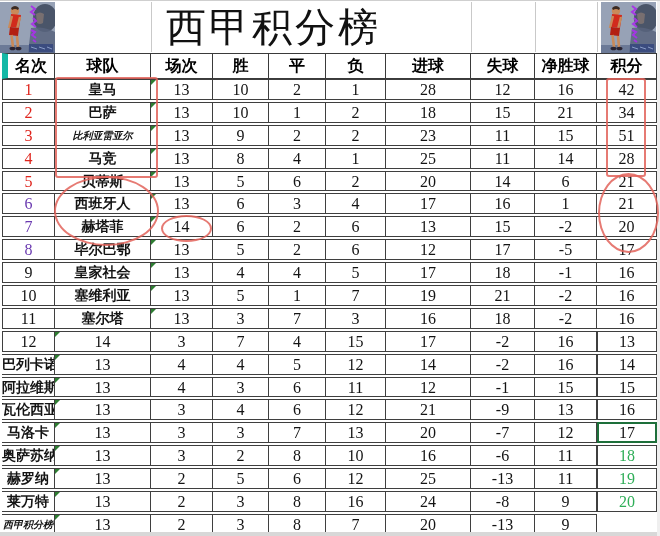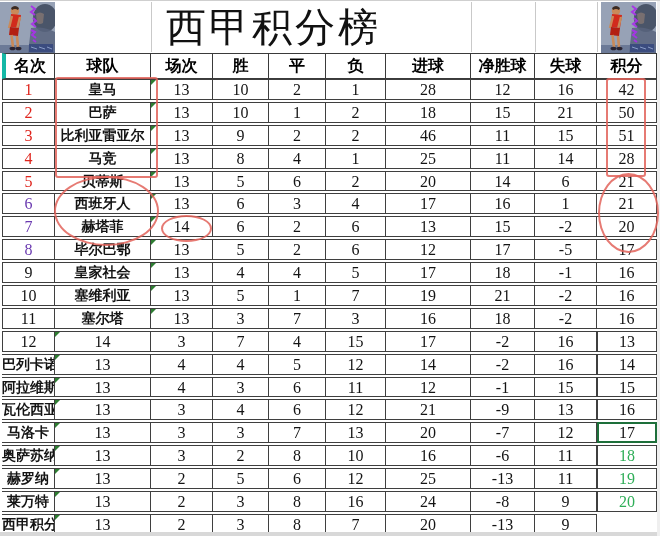--- a/index.html
+++ b/index.html
@@ -21,35 +21,35 @@
   
   #header-row{
     position:absolute;left:2px;top:52px;display:grid;
     grid-template-columns:53px 96px 62px 56px 57px 60px 85px 64px 62px 60px;
   }
   #header-row .hcell{
     box-sizing:border-box;height:26px;border:1px solid #3a3a3a;border-left:none;
     font-weight:bold;font-size:16px;color:#000;text-align:center;line-height:24px;
     background:#fff;white-space:nowrap;overflow:hidden;
   }
-  #header-row .hcell:first-child{border-left:4px solid #14b8a6;}
+  #header-row .hcell:first-child{border-left:6px solid #14b8a6;}
   
   #standings{
     position:absolute;left:2px;top:78px;display:grid;
     grid-template-columns:53px 96px 62px 56px 57px 60px 85px 64px 62px 60px;
     grid-auto-rows:20.9px;row-gap:2px;
   }
   #standings .cell{
     position:relative;box-sizing:border-box;background:#fff;
     border-top:1px solid #3f3f3f;border-bottom:1px solid #3f3f3f;border-right:1px solid #3f3f3f;
     font-size:16px;color:#141414;text-align:center;line-height:19px;white-space:nowrap;overflow:hidden;
   }
   #standings .cell.col-first{border-left:1px solid #3f3f3f;}
   #standings .cell.team{font-weight:bold;font-size:14px;letter-spacing:0;}
-  #standings .cell.team.long{font-size:14px;}
+  #standings .cell.team.long{font-size:10px;font-style:italic;}
   #standings .cell.rank{font-weight:500;}
   .err-triangle{
     position:absolute;left:0;top:0;width:0;height:0;
     border-top:5px solid #2e7d32;border-right:5px solid transparent;
   }
   .selected-cell{outline:2px solid #1d6f3a;outline-offset:-2px;}
   
   .anno{position:absolute;pointer-events:none;z-index:5;}
   .anno-rect{border:2px solid rgba(226,99,90,.85);border-radius:3px;}
   .anno-ellipse{border:2px solid rgba(226,99,90,.85);border-radius:50%;}
@@ -114,22 +114,22 @@
   </div>
 
   <div id="header-row">
       <div class="hcell">名次</div>
       <div class="hcell">球队</div>
       <div class="hcell">场次</div>
       <div class="hcell">胜</div>
       <div class="hcell">平</div>
       <div class="hcell">负</div>
       <div class="hcell">进球</div>
+      <div class="hcell">失球</div>
       <div class="hcell">净胜球</div>
-      <div class="hcell">失球</div>
       <div class="hcell">积分</div>
     </div>
 
   <div id="standings">
       <div class="cell col-first rank" style="color: rgb(223, 37, 29);">1</div>
       <div class="cell team">皇马</div>
       <div class="cell">13<span class="err-triangle"></span></div>
       <div class="cell">10</div>
       <div class="cell">2</div>
       <div class="cell">1</div>
@@ -139,28 +139,28 @@
       <div class="cell">42</div>
       <div class="cell col-first rank" style="color: rgb(223, 37, 29);">2</div>
       <div class="cell team">巴萨</div>
       <div class="cell">13<span class="err-triangle"></span></div>
       <div class="cell">10</div>
       <div class="cell">1</div>
       <div class="cell">2</div>
       <div class="cell">18</div>
       <div class="cell">15</div>
       <div class="cell">21</div>
-      <div class="cell">50</div>
+      <div class="cell">34</div>
       <div class="cell col-first rank" style="color: rgb(223, 37, 29);">3</div>
       <div class="cell team long">比利亚雷亚尔</div>
       <div class="cell">13<span class="err-triangle"></span></div>
       <div class="cell">9</div>
       <div class="cell">2</div>
       <div class="cell">2</div>
-      <div class="cell">46</div>
+      <div class="cell">23</div>
       <div class="cell">11</div>
       <div class="cell">15</div>
       <div class="cell">51</div>
       <div class="cell col-first rank" style="color: rgb(223, 37, 29);">4</div>
       <div class="cell team">马竞</div>
       <div class="cell">13<span class="err-triangle"></span></div>
       <div class="cell">8</div>
       <div class="cell">4</div>
       <div class="cell">1</div>
       <div class="cell">25</div>

